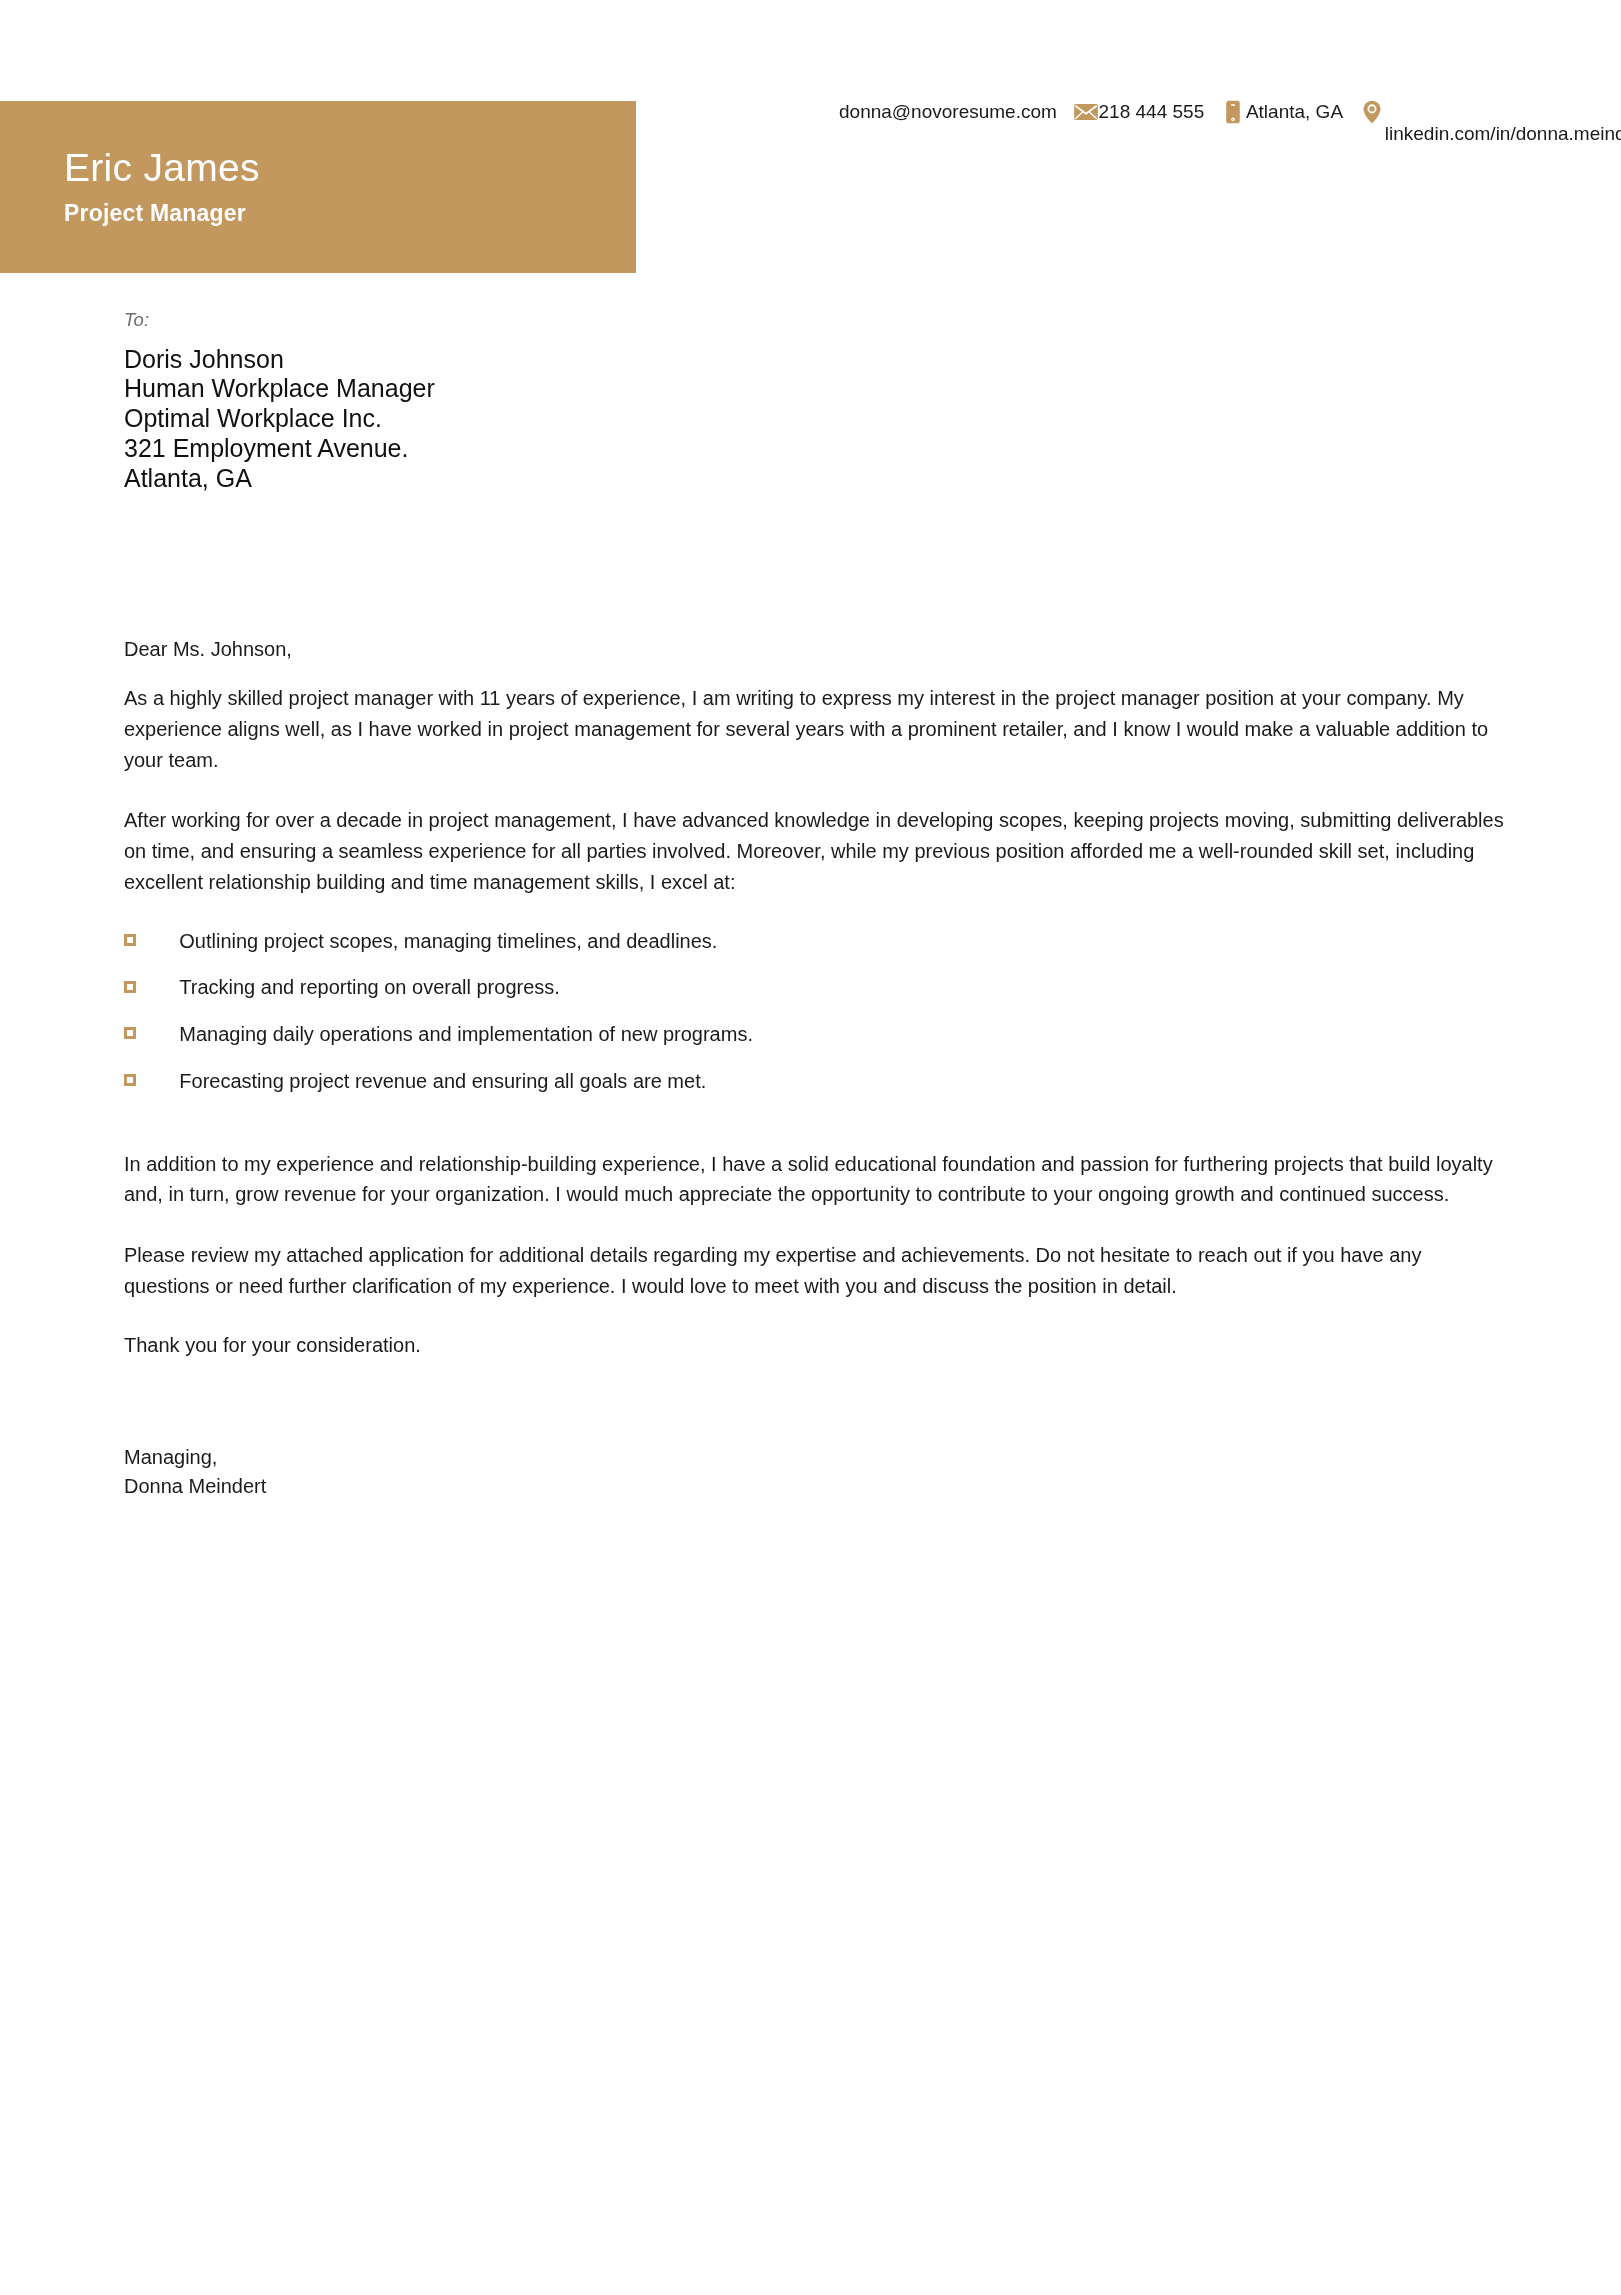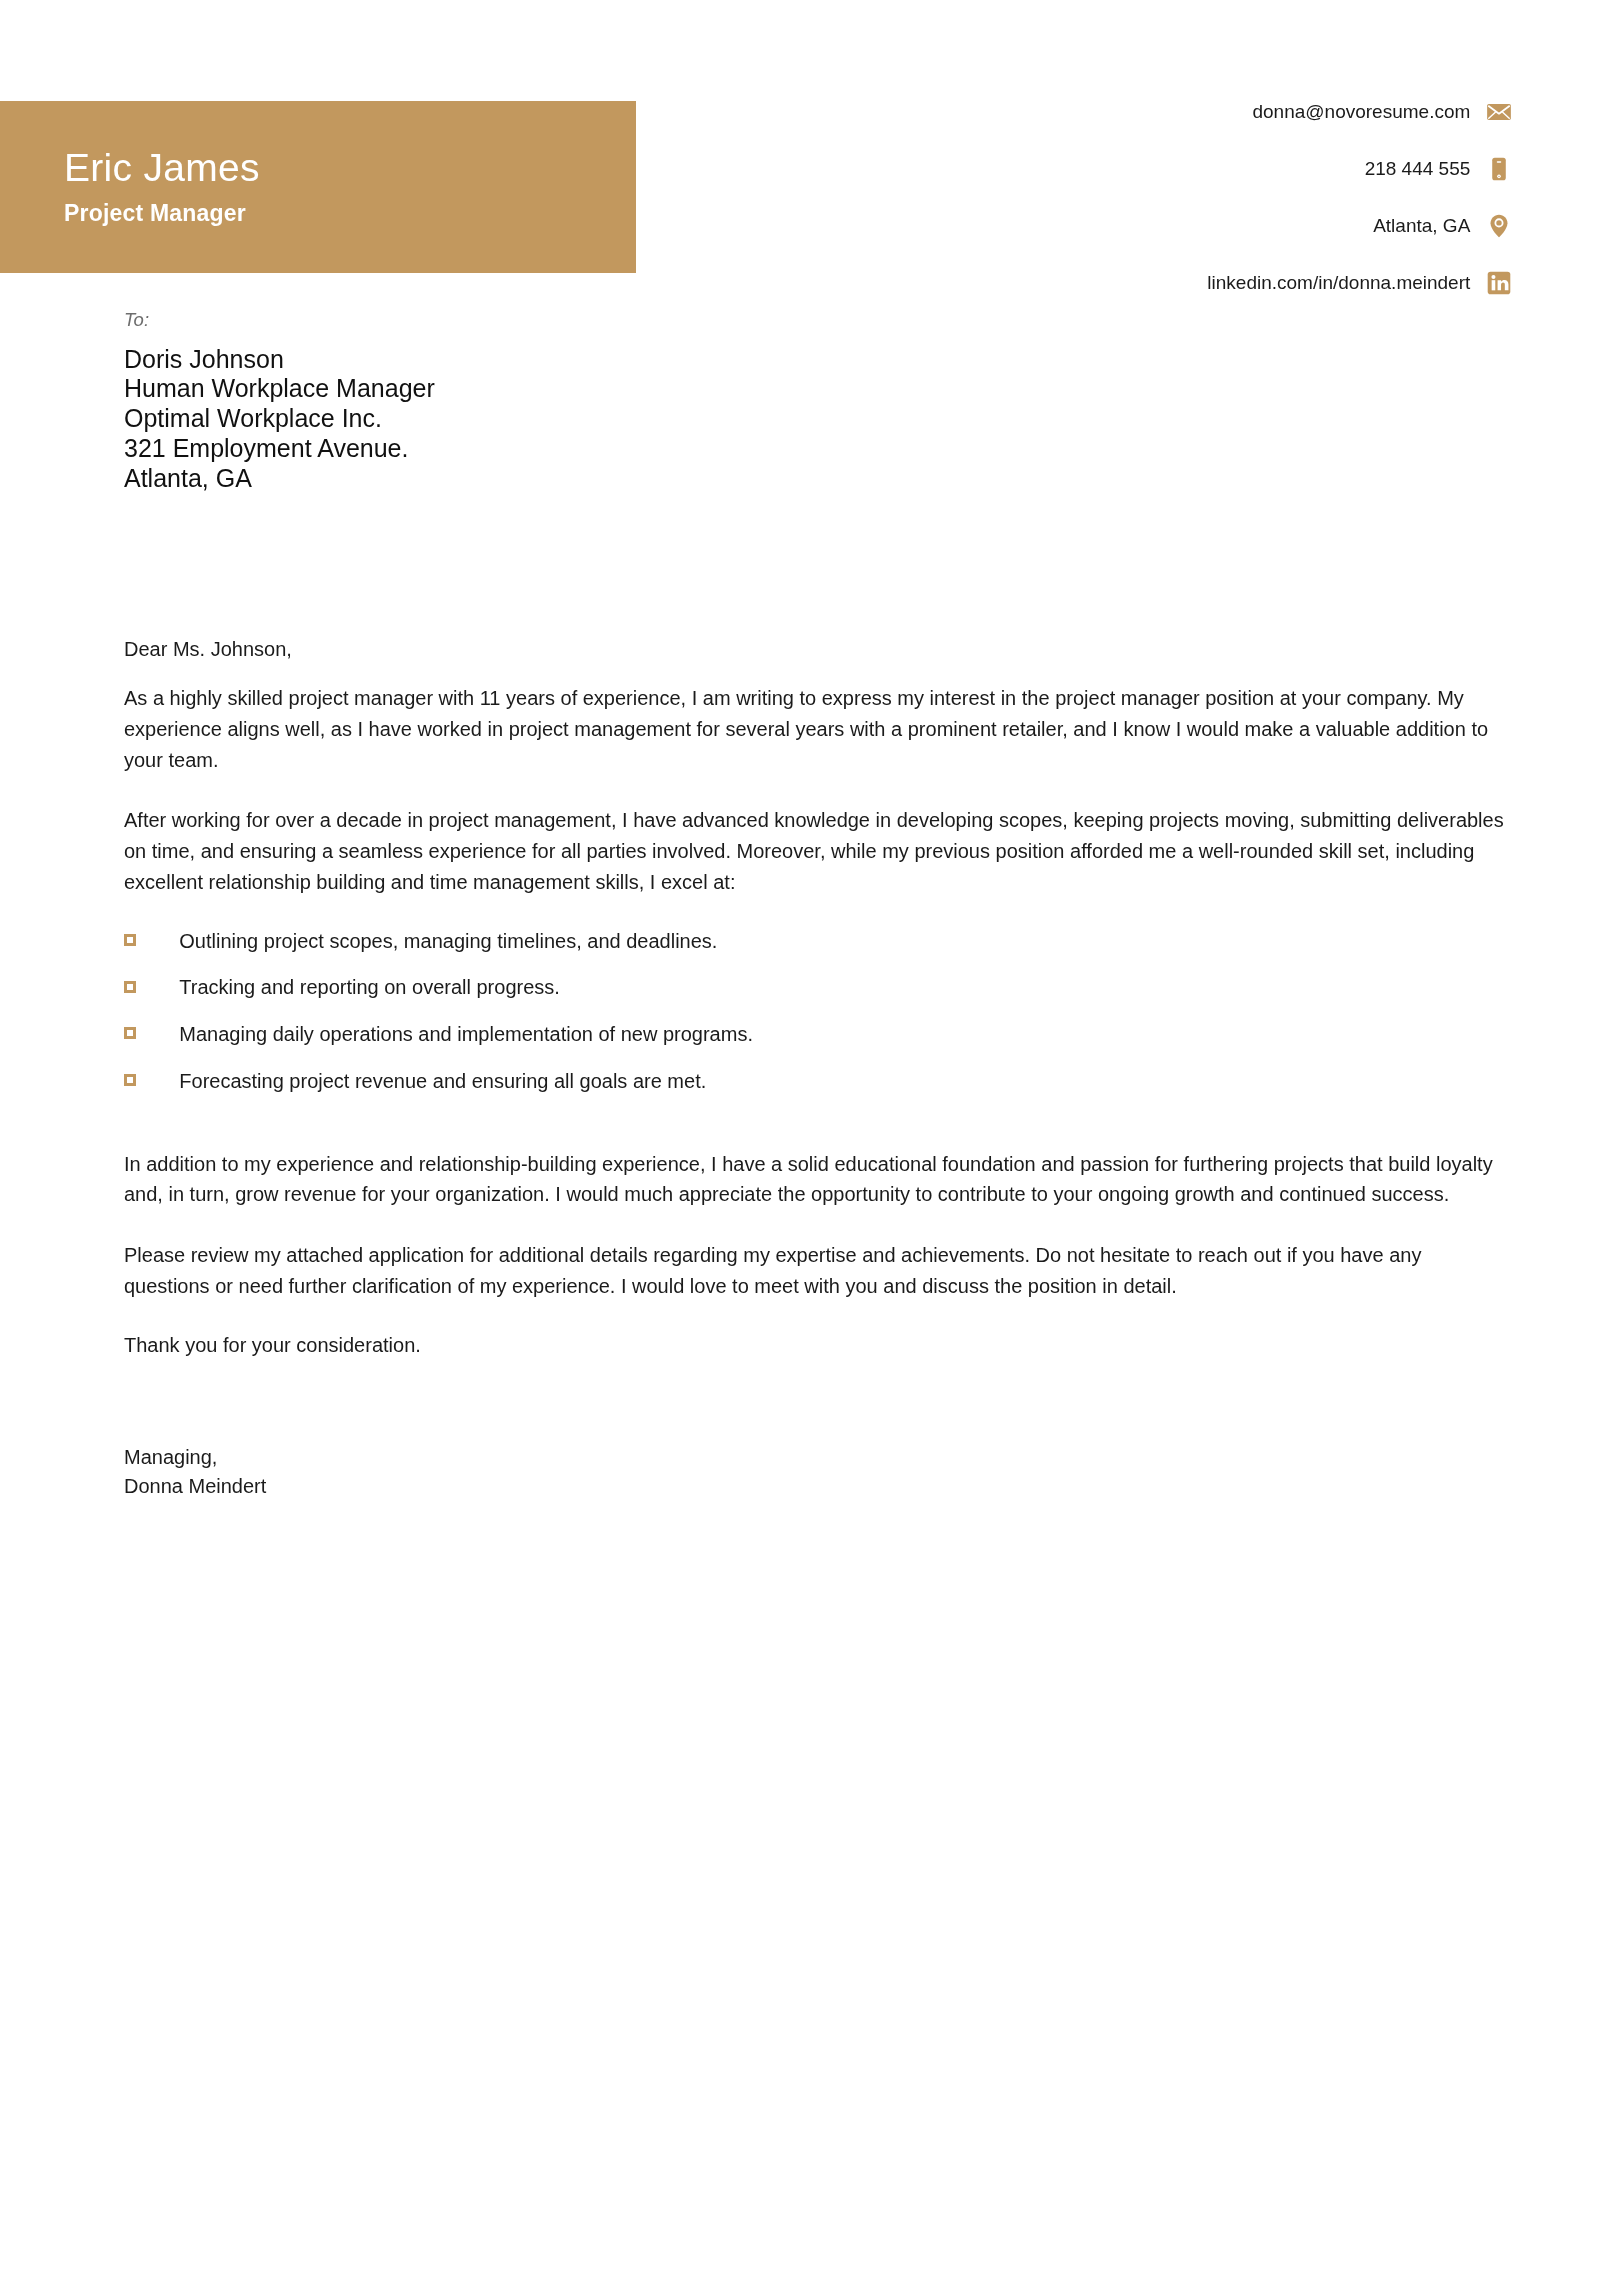--- a/index.html
+++ b/index.html
@@ -50,21 +50,21 @@
     white-space: nowrap;
   }
 
   
   .contact-block {
     position: absolute;
     right: 110px;
     top: 94px;
     width: 673px;
     display: flex;
-    flex-direction: column;
+    flex-direction: row;
     align-items: flex-end;
   }
   .contact-row {
     display: flex;
     align-items: center;
     justify-content: flex-end;
     height: 35px;
     margin-bottom: 22px;
     width: 100%;
   }

